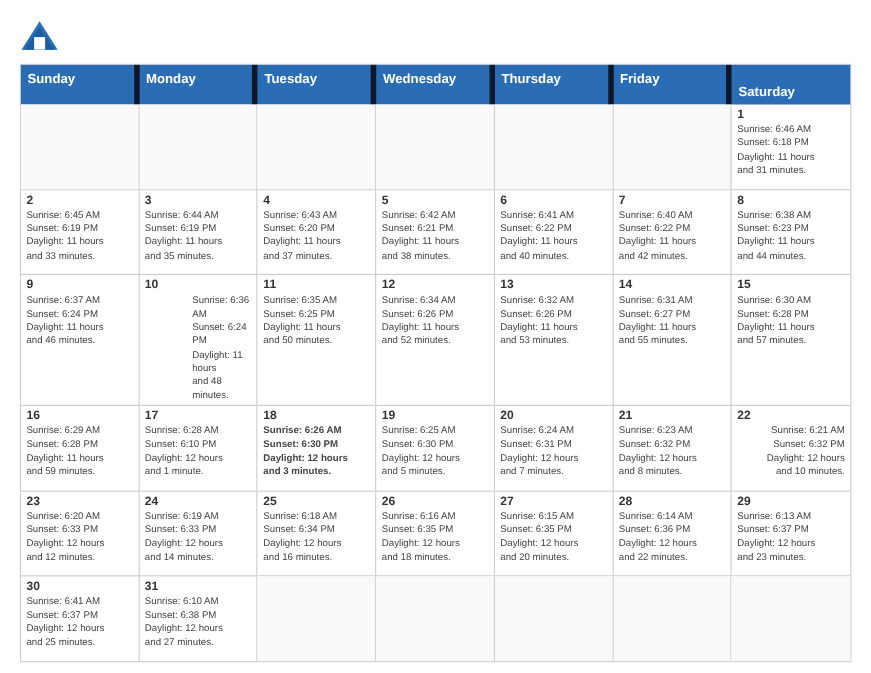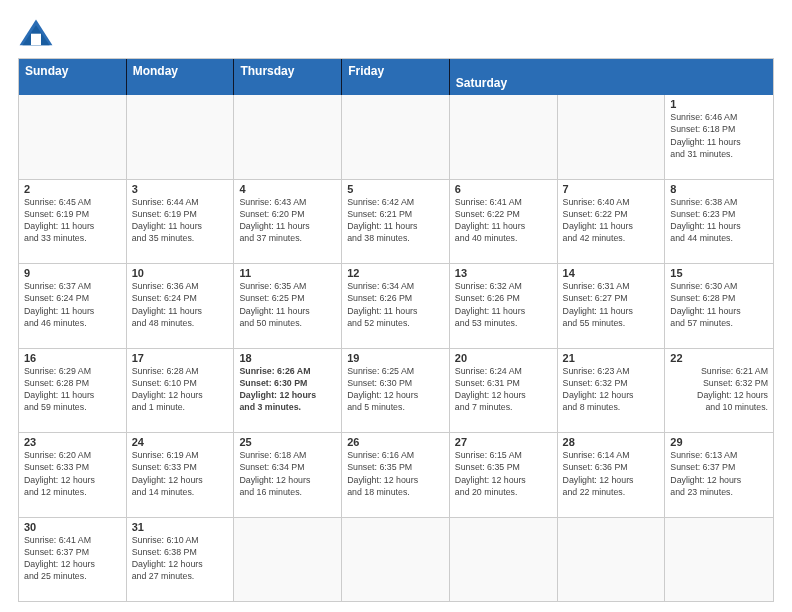--- a/index.html
+++ b/index.html
@@ -62,21 +62,21 @@
     .cal-header {
       display: grid;
       grid-template-columns: repeat(7, 1fr);
       background: #2a6db5;
     }
     .cal-header-cell {
       color: #fff;
       font-size: 12px;
       font-weight: bold;
       padding: 5px 6px;
-      border-right: 1px solid #0f172a;
+      border-right: 5px solid #0f172a;
     }
     .cal-header-cell:last-child { border-right: none; margin-top: 12px; }
     .cal-body {
       flex: 1;
       display: flex;
       flex-direction: column;
     }
     .cal-row {
       display: grid;
       grid-template-columns: repeat(7, 1fr);
@@ -126,20 +126,22 @@
     <div class="title-block">
       <div class="month-title"></div>
       <div class="subtitle"></div>
     </div>
   </div>
 
   <div class="calendar">
     <div class="cal-header">
     <div class="cal-header-cell">Sunday</div>
         <div class="cal-header-cell">Monday</div>
+        <div class="cal-header-cell">Tuesday</div>
+        <div class="cal-header-cell">Wednesday</div>
         <div class="cal-header-cell">Thursday</div>
         <div class="cal-header-cell">Friday</div>
         <div class="cal-header-cell">Saturday</div>
       </div>
     <div class="cal-body">
     <div class="cal-row">
           <div class="cal-cell empty"></div>
           <div class="cal-cell empty"></div>
           <div class="cal-cell empty"></div>
           <div class="cal-cell empty"></div>
@@ -207,21 +209,21 @@
         <div class="cal-row">
           <div class="cal-cell">
             <div class="day-num">9</div>
             <div class="day-info" style="white-space: pre-line;">Sunrise: 6:37 AM
 Sunset: 6:24 PM
 Daylight: 11 hours
 and 46 minutes.</div>
           </div>
           <div class="cal-cell">
             <div class="day-num">10</div>
-            <div class="day-info" style="white-space: pre-line;">Sunrise: 6:36 AM
+            <div class="day-info" style="white-space: pre-line; margin-left: 43px;">Sunrise: 6:36 AM
 Sunset: 6:24 PM
 Daylight: 11 hours
 and 48 minutes.</div>
           </div>
           <div class="cal-cell">
             <div class="day-num">11</div>
             <div class="day-info" style="white-space: pre-line;">Sunrise: 6:35 AM
 Sunset: 6:25 PM
 Daylight: 11 hours
 and 50 minutes.</div>

